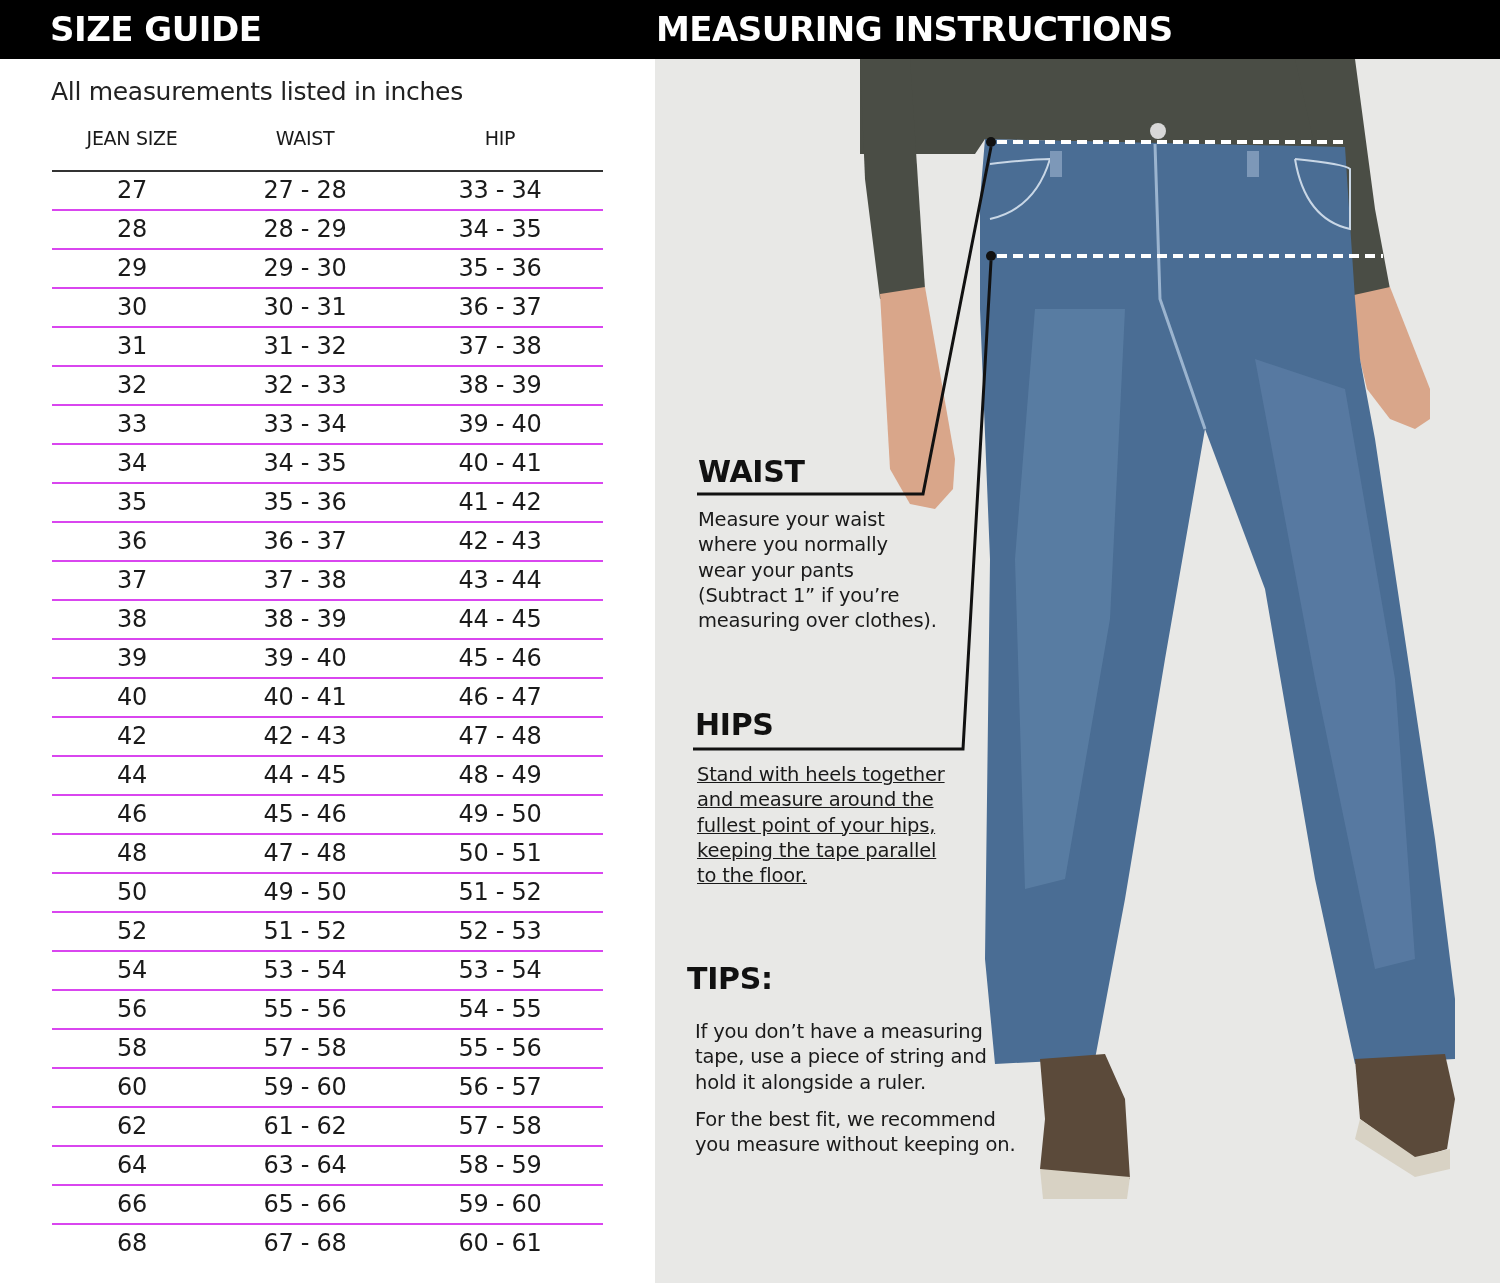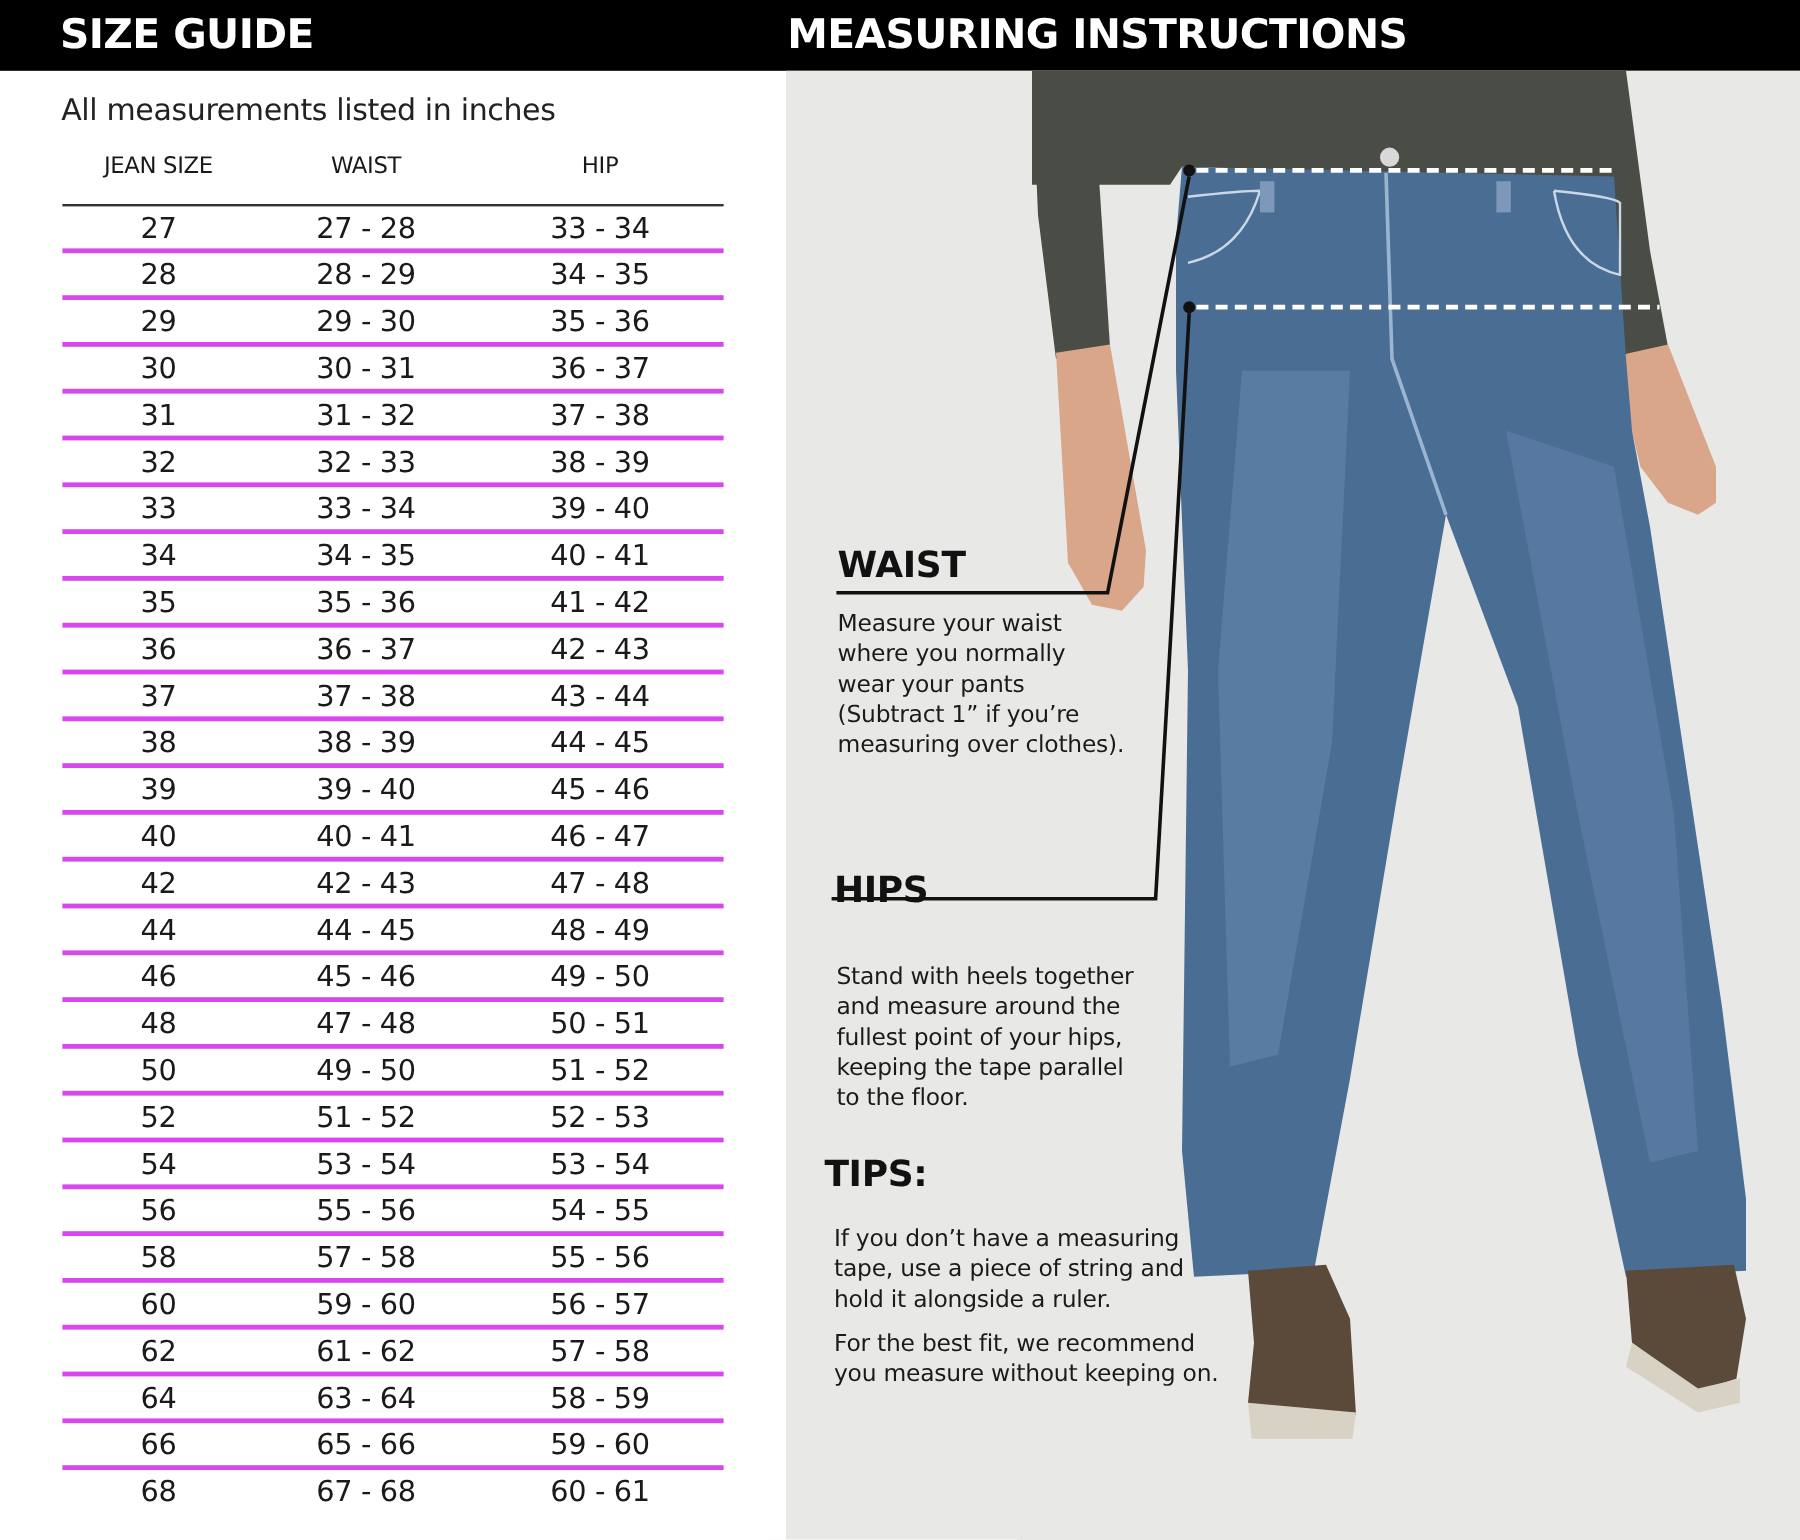--- a/index.html
+++ b/index.html
@@ -27,21 +27,21 @@
       position: absolute; left: 52px; top: 124px; width: 551px;
     }
     .thead {
       position: relative; height: 48px; border-bottom: 2px solid #333;
     }
     .th {
       position: absolute; top: 3px; font-size: 19px; color: #1a1a1a;
       transform: translateX(-50%); white-space: nowrap; letter-spacing: -0.3px;
     }
     .row {
-      position: relative; height: 39px; border-bottom: 4px solid #d946ef;
+      position: relative; height: 39px; border-bottom: 2px solid #d946ef;
     }
     .row:last-child { border-bottom: none; }
     .cell {
       position: absolute; top: 4px; font-size: 24px; color: #1a1a1a;
       transform: translateX(-50%); white-space: nowrap; letter-spacing: -0.3px;
     }
     .c1 { left: 80px; }
     .c2 { left: 253px; }
     .c3 { left: 448px; }
 
@@ -264,22 +264,22 @@
     <polyline points="336,202 308,690 38,690" stroke="#111" stroke-width="3" fill="none"></polyline>
   </svg>
 
   <div class="section-head" style="left:43px; top:395px;">WAIST</div>
   <div class="section-text" style="left:43px; top:448px;">Measure your waist
 where you normally
 wear your pants
 (Subtract 1” if you’re
 measuring over clothes).</div>
 
-  <div class="section-head" style="left:40px; top:648px;margin-top:18px;">HIPS</div>
-  <div class="section-text" style="left:42px; top:742px;">Stand with heels together
+  <div class="section-head" style="left:40px; top:648px;">HIPS</div>
+  <div class="section-text" style="left:42px; top:703px;text-decoration:underline;">Stand with heels together
 and measure around the
 fullest point of your hips,
 keeping the tape parallel
 to the floor.</div>
 
   <div class="section-head" style="left:32px; top:902px;">TIPS:</div>
   <div class="section-text" style="left:40px; top:960px;">If you don’t have a measuring
 tape, use a piece of string and
 hold it alongside a ruler.</div>
   <div class="section-text" style="left:40px; top:1048px;">For the best fit, we recommend

